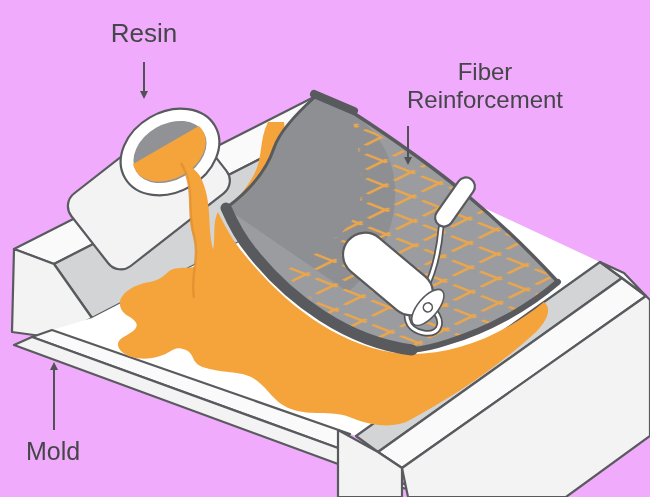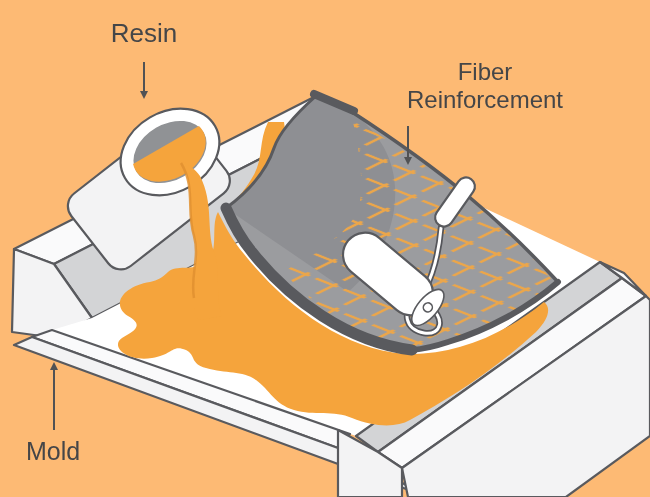--- a/index.html
+++ b/index.html
@@ -1,16 +1,16 @@
 <!DOCTYPE html>
 <html><head>
 <meta charset="utf-8">
 <style>
   html,body { margin:0; padding:0; background:#ffffff; }
-  .stage { position:relative; width:650px; height:497px; background:#fdba74; overflow:hidden;
+  .stage { position:relative; width:650px; height:497px; background:#f0abfc; overflow:hidden;
            font-family:"Liberation Sans", sans-serif; }
   svg { display:block; }
   .outline { stroke:#595A5E; stroke-width:2.2; stroke-linejoin:round; }
   .thinline { stroke:#595A5E; stroke-width:1.6; stroke-linejoin:round; }
   .label { font-family:"Liberation Sans", sans-serif; font-weight:500; fill:#454648; }
   .arrowline { stroke:#515254; stroke-width:2; fill:none; }
   .arrowhead { fill:#515254; stroke:none; }
   .wire-outer { fill:none; stroke:#54555A; stroke-width:6.5; stroke-linecap:round; }
   .wire-inner { fill:none; stroke:#ffffff; stroke-width:3; stroke-linecap:round; }
   .sheet-edge { fill:none; stroke-linecap:round; }

